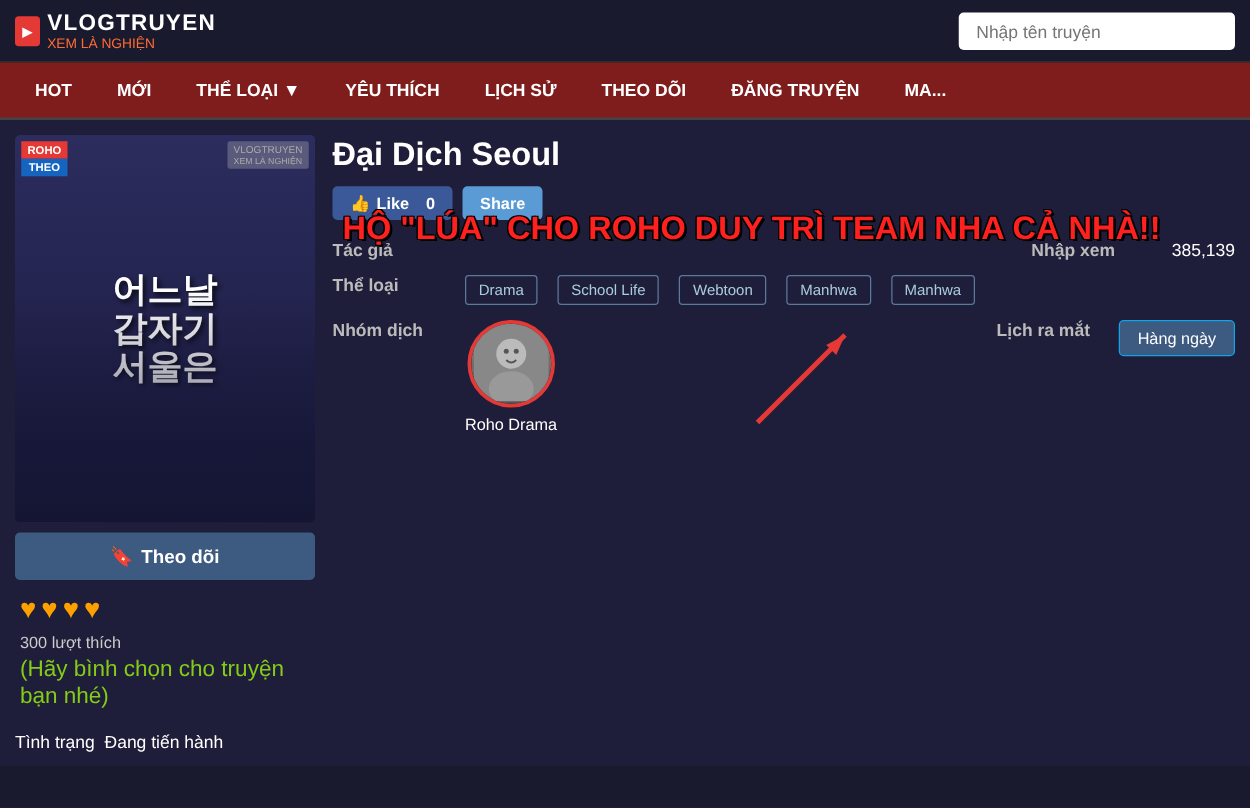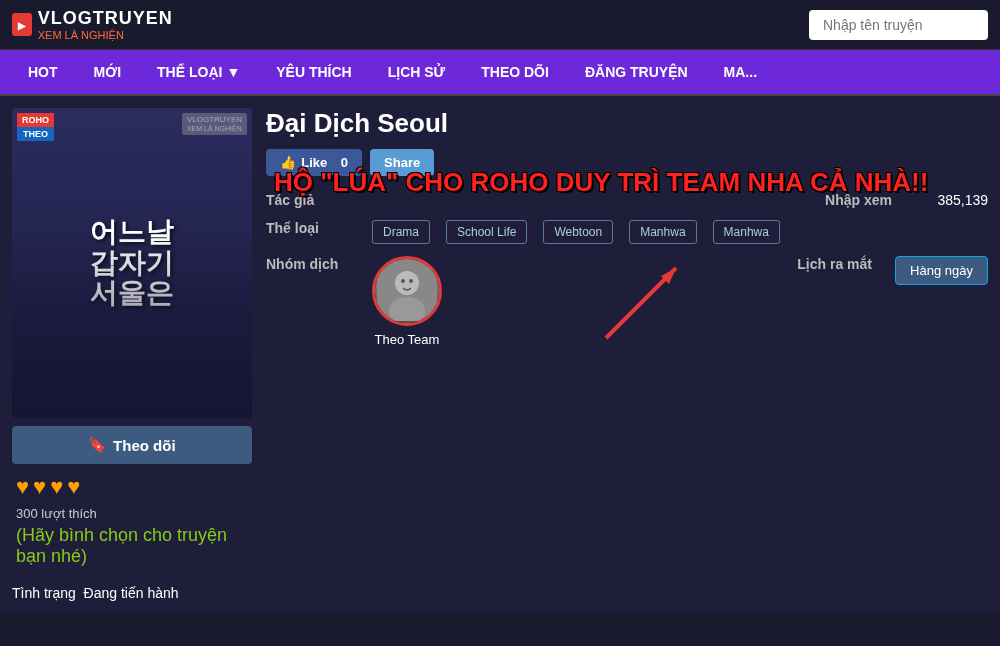--- a/index.html
+++ b/index.html
@@ -48,27 +48,27 @@
       text-transform: uppercase;
       display: block;
     }
     .search-box {
       background: #fff;
       border: none;
       border-radius: 4px;
       padding: 7px 14px;
       font-size: 14px;
       color: #999;
-      width: 179px;
+      width: 221px;
       outline: none;
     }
 
     
     .nav {
-      background: #6d28d9;
+      background: #7f1d1d;
       display: flex;
       align-items: flex-end;
       padding: 0 10px;
       border-bottom: 2px solid #444;
     }
     .nav-item {
       color: #fff;
       font-size: 14px;
       font-weight: bold;
       padding: 14px 18px;
@@ -482,21 +482,21 @@
               <svg width="60" height="60" viewBox="0 0 60 60">
                 <rect width="60" height="60" fill="#888"></rect>
                 <circle cx="30" cy="22" r="12" fill="#bbb"></circle>
                 <ellipse cx="30" cy="50" rx="18" ry="14" fill="#999"></ellipse>
                 <circle cx="26" cy="20" r="2" fill="#555"></circle>
                 <circle cx="34" cy="20" r="2" fill="#555"></circle>
                 <path d="M26 27 Q30 31 34 27" stroke="#555" stroke-width="1.5" fill="none"></path>
               </svg>
             </div>
           </div>
-          <span class="translator-name">Theo Team</span>
+          <span class="translator-name">Roho Drama</span>
         </div>
         <div style="flex:1;"></div>
         <div class="info-row-left" style="text-align:right;color:#bbb;font-size:14px;font-weight:bold;">Lịch ra mắt</div>
         <div style="min-width:100px;text-align:right;">
           <button class="schedule-btn">Hàng ngày</button>
         </div>
       </div>
     </div>
 
   </div>

